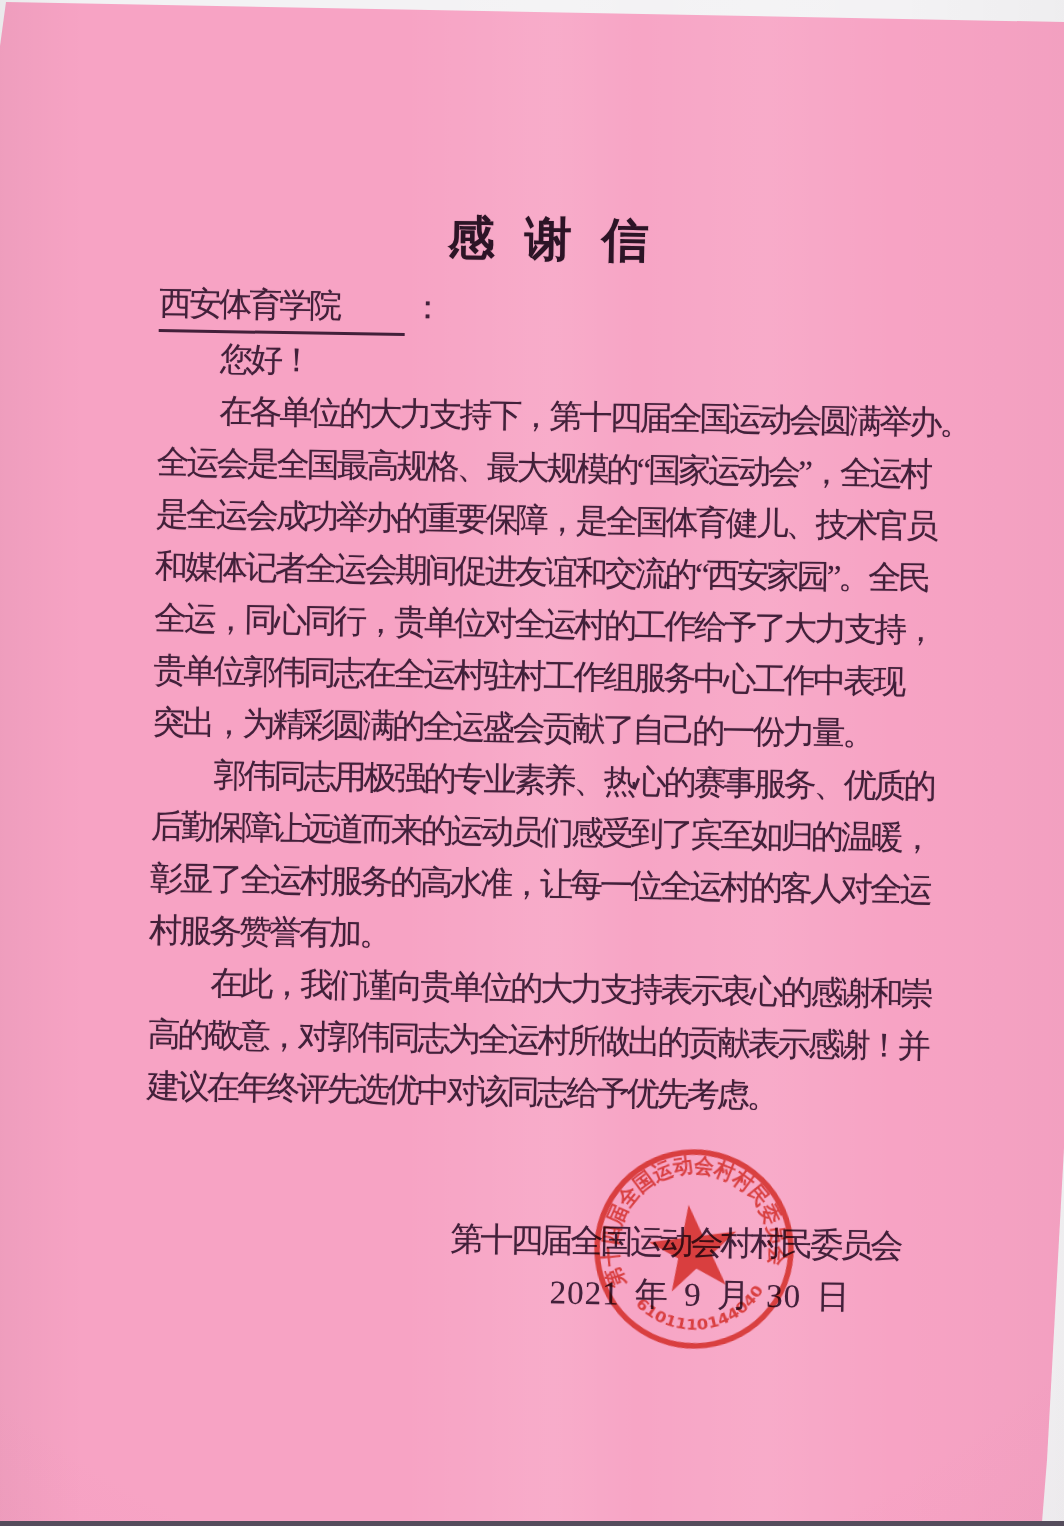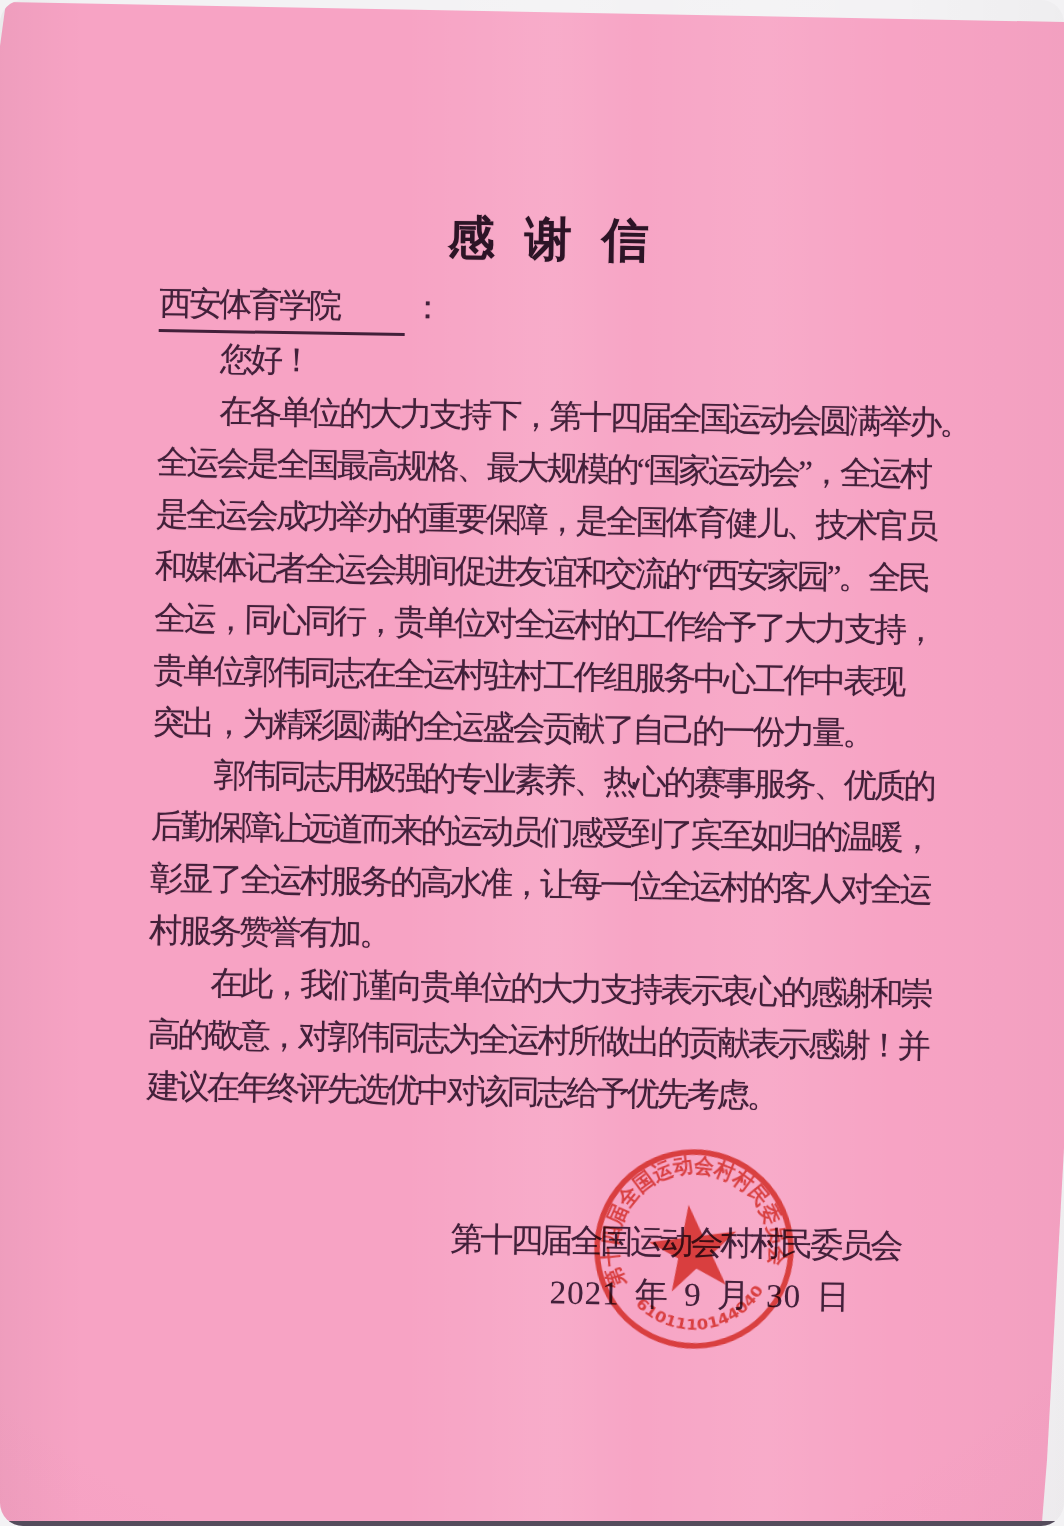--- a/index.html
+++ b/index.html
@@ -6,21 +6,20 @@
   body {
     width: 1064px; height: 1526px;
     font-family: "Liberation Serif", "DejaVu Serif", serif;
     background: #f3f2f4;
   }
   .photo {
     position: relative;
     width: 1064px; height: 1526px;
     overflow: hidden;
     background: #f3f2f4;
-    border-radius: 23px;
   }
   
   .paper {
     position: absolute; inset: 0;
     background: #f7a3c4;
     clip-path: polygon(6px 2px, 1064px 22px, 1064px 1148px, 1047px 1460px, 1042px 1522px, 0px 1522px, 0px 46px);
   }
   
   .lighting {
     position: absolute; inset: 0; pointer-events: none;

